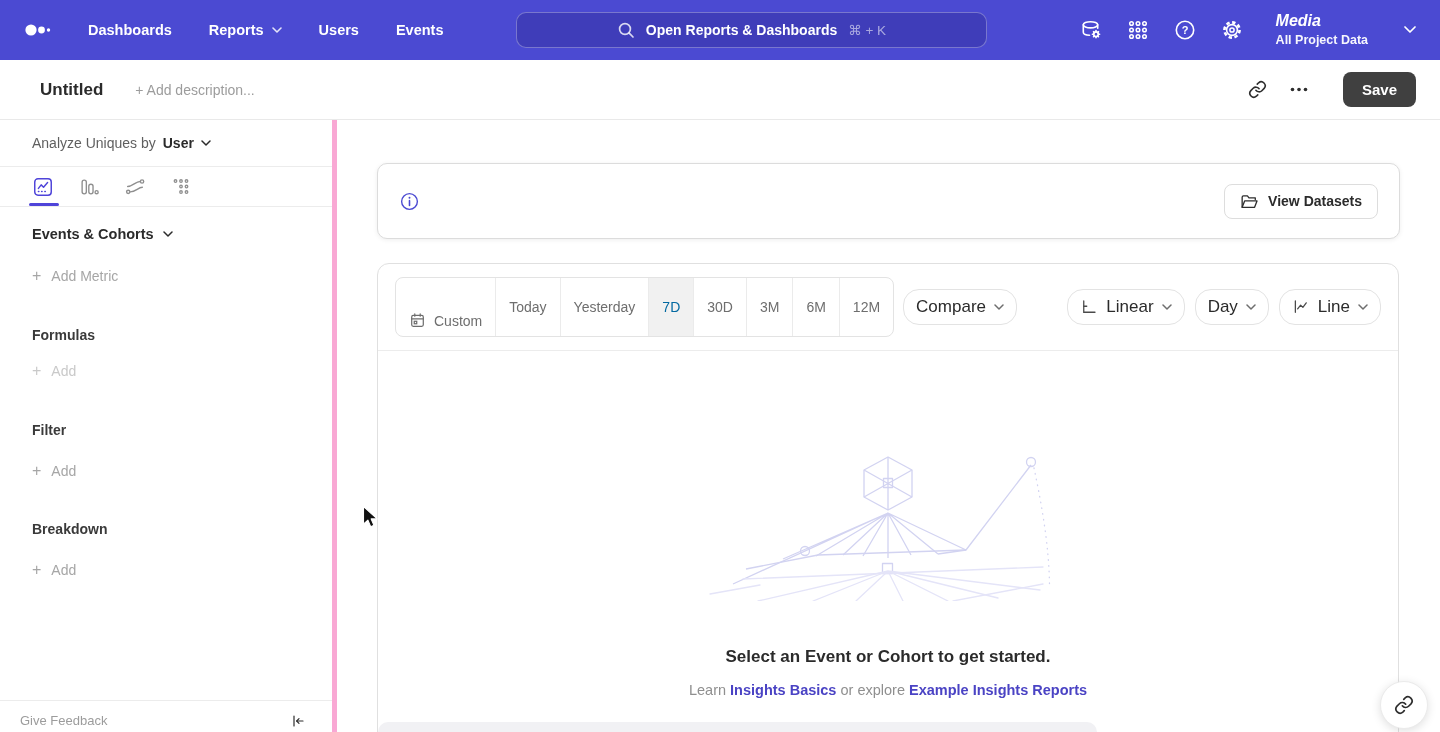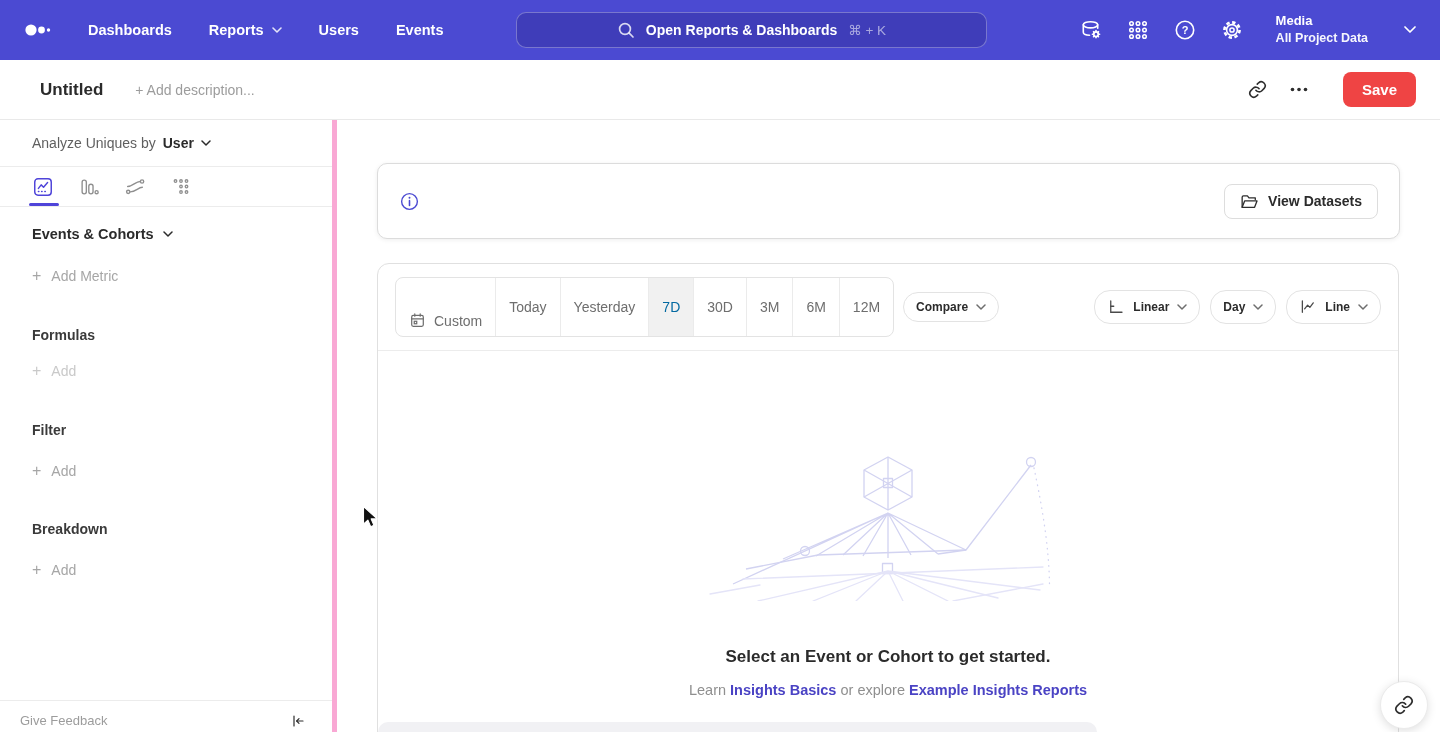--- a/index.html
+++ b/index.html
@@ -14,31 +14,31 @@
   .nav-links { display:flex; gap:37px; margin-left:32px; font-size:14.5px; font-weight:600; }
   .nav-item { display:flex; align-items:center; gap:8px; cursor:pointer; }
   .searchbar { position:absolute; left:516px; top:12px; width:471px; height:36px;
     border-radius:10px; background:rgba(10,8,70,.18); border:1px solid rgba(255,255,255,.30);
     display:flex; align-items:center; justify-content:center; gap:11px; cursor:pointer; }
   .search-label { font-size:14px; font-weight:600; color:#fff; }
   .search-shortcut { font-size:13.5px; font-weight:500; color:rgba(255,255,255,.55); }
   .nav-right { margin-left:auto; display:flex; align-items:center; gap:23px; }
   .nav-icon { cursor:pointer; }
   .account { display:flex; flex-direction:column; line-height:1.3; margin-left:9px; cursor:pointer; }
-  .account-name { font-size:13px; font-weight:700; }
+  .account-name { font-size:16px; font-weight:700;font-style:italic; }
   .account-project { font-size:12.5px; font-weight:600; color:rgba(255,255,255,.95); }
   .account-chevron { margin-left:13px; }
 
   
   .reportbar { height:60px; border-bottom:1px solid #e9e9e9; display:flex; align-items:center;
     padding:0 24px 0 40px; background:#fff; }
   .report-title { font-size:17px; font-weight:600; color:#2b2b2b; cursor:text; }
   .report-desc { margin-left:32px; font-size:14px; color:#9c9c9c; cursor:text; }
   .reportbar-right { margin-left:auto; display:flex; align-items:center; gap:23px; }
-  .save-btn { background:#ef4444; color:#fff; font-size:15px; font-weight:600;
+  .save-btn { background:#404040; color:#fff; font-size:15px; font-weight:600;
     border:none; border-radius:8px; padding:9px 19px; margin-left:12px; cursor:default;
     font-family:"Liberation Sans", sans-serif; }
 
   
   .content { display:flex; height:612px; }
   .sidebar { width:337px; flex-shrink:0; border-right:5px solid #f9a8d4; position:relative; background:#fff; }
   .main { flex:1; position:relative; overflow:hidden; }
 
   
   .analyze-row { height:47px; border-bottom:1px solid #ececec; display:flex; align-items:center;
@@ -82,21 +82,21 @@
   
   .card { margin:24px 41px 0 40px; border:1px solid #e0e0e0; border-radius:12px; height:560px;
     background:#fff; }
   .controls { display:flex; align-items:center; padding:13px 17px; }
   .segmented { display:flex; border:1px solid #e3e3e3; border-radius:8px; overflow:hidden; background:#fff; }
   .seg { padding:7px 13px; font-size:14px; color:#6e6e6e; display:flex; align-items:center; gap:8px;
     border-left:1px solid #ebebeb; cursor:pointer; white-space:nowrap; }
   .seg:first-child { border-left:none;margin-top:27px; }
   .seg.selected { background:#f1f1f1; color:#0369a1; font-weight:400; }
   .ctl-btn { border:1px solid #e3e3e3; border-radius:16px; padding:7px 12px; display:flex;
-    align-items:center; gap:8px; font-size:12px; color:#2b2b2b; font-weight:700; background:#fff;
+    align-items:center; gap:8px; font-size:17px; color:#2b2b2b; font-weight:400; background:#fff;
     cursor:pointer; font-family:"Liberation Sans", sans-serif; }
   .compare { margin-left:9px; }
   .controls-right { margin-left:auto; display:flex; gap:10px; }
   .card-divider { border-top:1px solid #ececec; }
   .empty { text-align:center; padding-top:100px; }
   .empty-title { margin-top:46px; font-size:17px; font-weight:700; color:#2b2b2b; }
   .empty-links { margin-top:15px; font-size:14.5px; color:#8f8f8f; }
   .empty-links a { color:#4a43c4; font-weight:600; text-decoration:none; cursor:pointer; }
 
   .bottom-sheet { position:absolute; left:41px; bottom:0; width:719px; height:10px;

